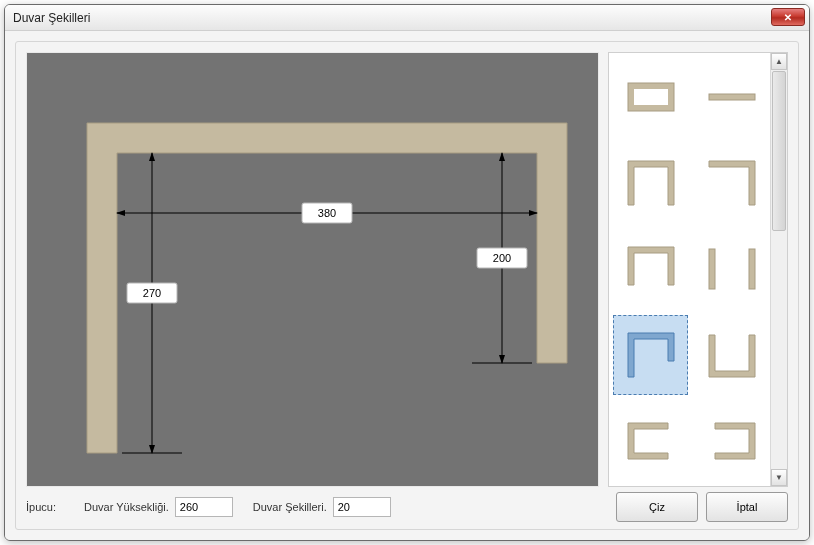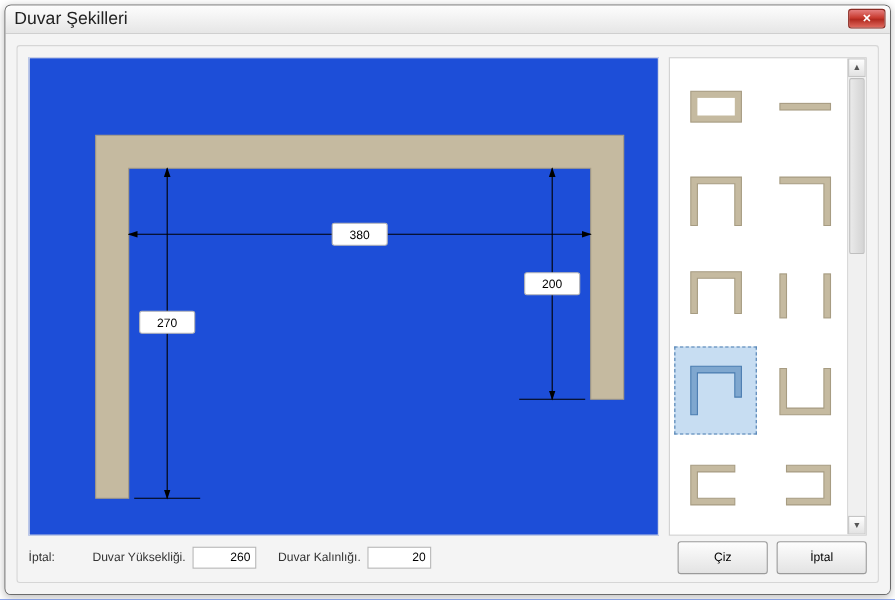--- a/index.html
+++ b/index.html
@@ -27,21 +27,21 @@
   .titlebar {
     height: 26px;
     background: linear-gradient(to bottom, #fdfdfd, #e6e6e6);
     border-bottom: 1px solid #cfcfcf;
     display: flex;
     align-items: center;
     padding-left: 8px;
     position: relative;
   }
   .titlebar .title {
-    font-size: 16px;
+    font-size: 12px;
     color: #222;
   }
   .close-btn {
     position: absolute;
     right: 4px;
     top: 3px;
     width: 34px;
     height: 18px;
     background: linear-gradient(to bottom, #e57f7f 0%, #c83a2f 45%, #b22a20 55%, #e06a5f 100%);
     border: 1px solid #8a2a22;
@@ -71,21 +71,21 @@
     border: 1px solid #d6d6d6;
     border-radius: 3px;
     background: #f4f4f4;
   }
   .preview {
     position: absolute;
     left: 10px;
     top: 10px;
     width: 573px;
     height: 435px;
-    background: #1d4ed8;
+    background: #737373;
     border: 1px solid #e9e9e9;
   }
   .shapes-panel {
     position: absolute;
     top: 10px;
     right: 10px;
     width: 180px;
     height: 435px;
     border: 1px solid #cfcfcf;
     background: #fff;
@@ -162,21 +162,21 @@
   .hint-label { width: 38px; color: #333; }
   .hint-text { width: 160px; color: #333; line-height: 12px; }
   .field-label { margin-left: 20px; margin-right: 6px; color: #333; }
   .num-input {
     width: 58px;
     height: 20px;
     border: 1px solid #b6b6b6;
     background: #fff;
     padding: 0 4px;
     font-size: 11px;
-    text-align: right;
+    text-align: left;
     font-family: inherit;
   }
   .btn {
     width: 82px;
     height: 30px;
     margin-left: 8px;
     background: linear-gradient(to bottom, #fdfdfd, #e3e3e3);
     border: 1px solid #9a9a9a;
     border-radius: 3px;
     font-size: 11px;
@@ -310,26 +310,26 @@
 
         </div>
         <div class="scrollbar">
           <div class="scroll-btn scroll-up">▲</div>
           <div class="scroll-thumb"></div>
           <div class="scroll-btn scroll-down">▼</div>
         </div>
       </div>
 
       <div class="bottom-row">
-        <span class="hint-label">İptal:</span>
+        <span class="hint-label">İpucu:</span>
 
         <span class="field-label">Duvar Yüksekliği.</span>
         <input class="num-input" value="260" style="">
 
-        <span class="field-label">Duvar Kalınlığı.</span>
+        <span class="field-label">Duvar Şekilleri.</span>
         <input class="num-input" value="20" style="">
 
         <button class="btn">Çiz</button>
         <button class="btn">İptal</button>
       </div>
 
     </div>
   </div>
 </div>
 

